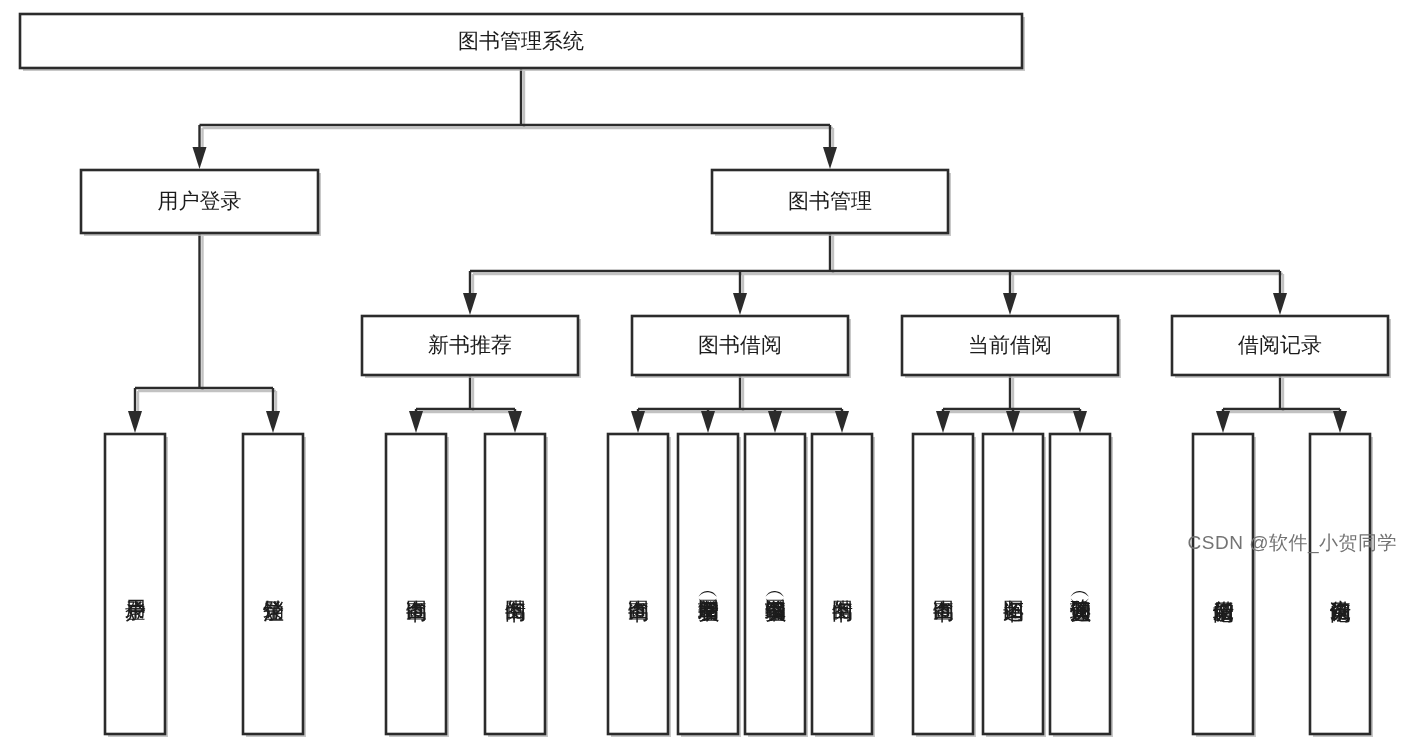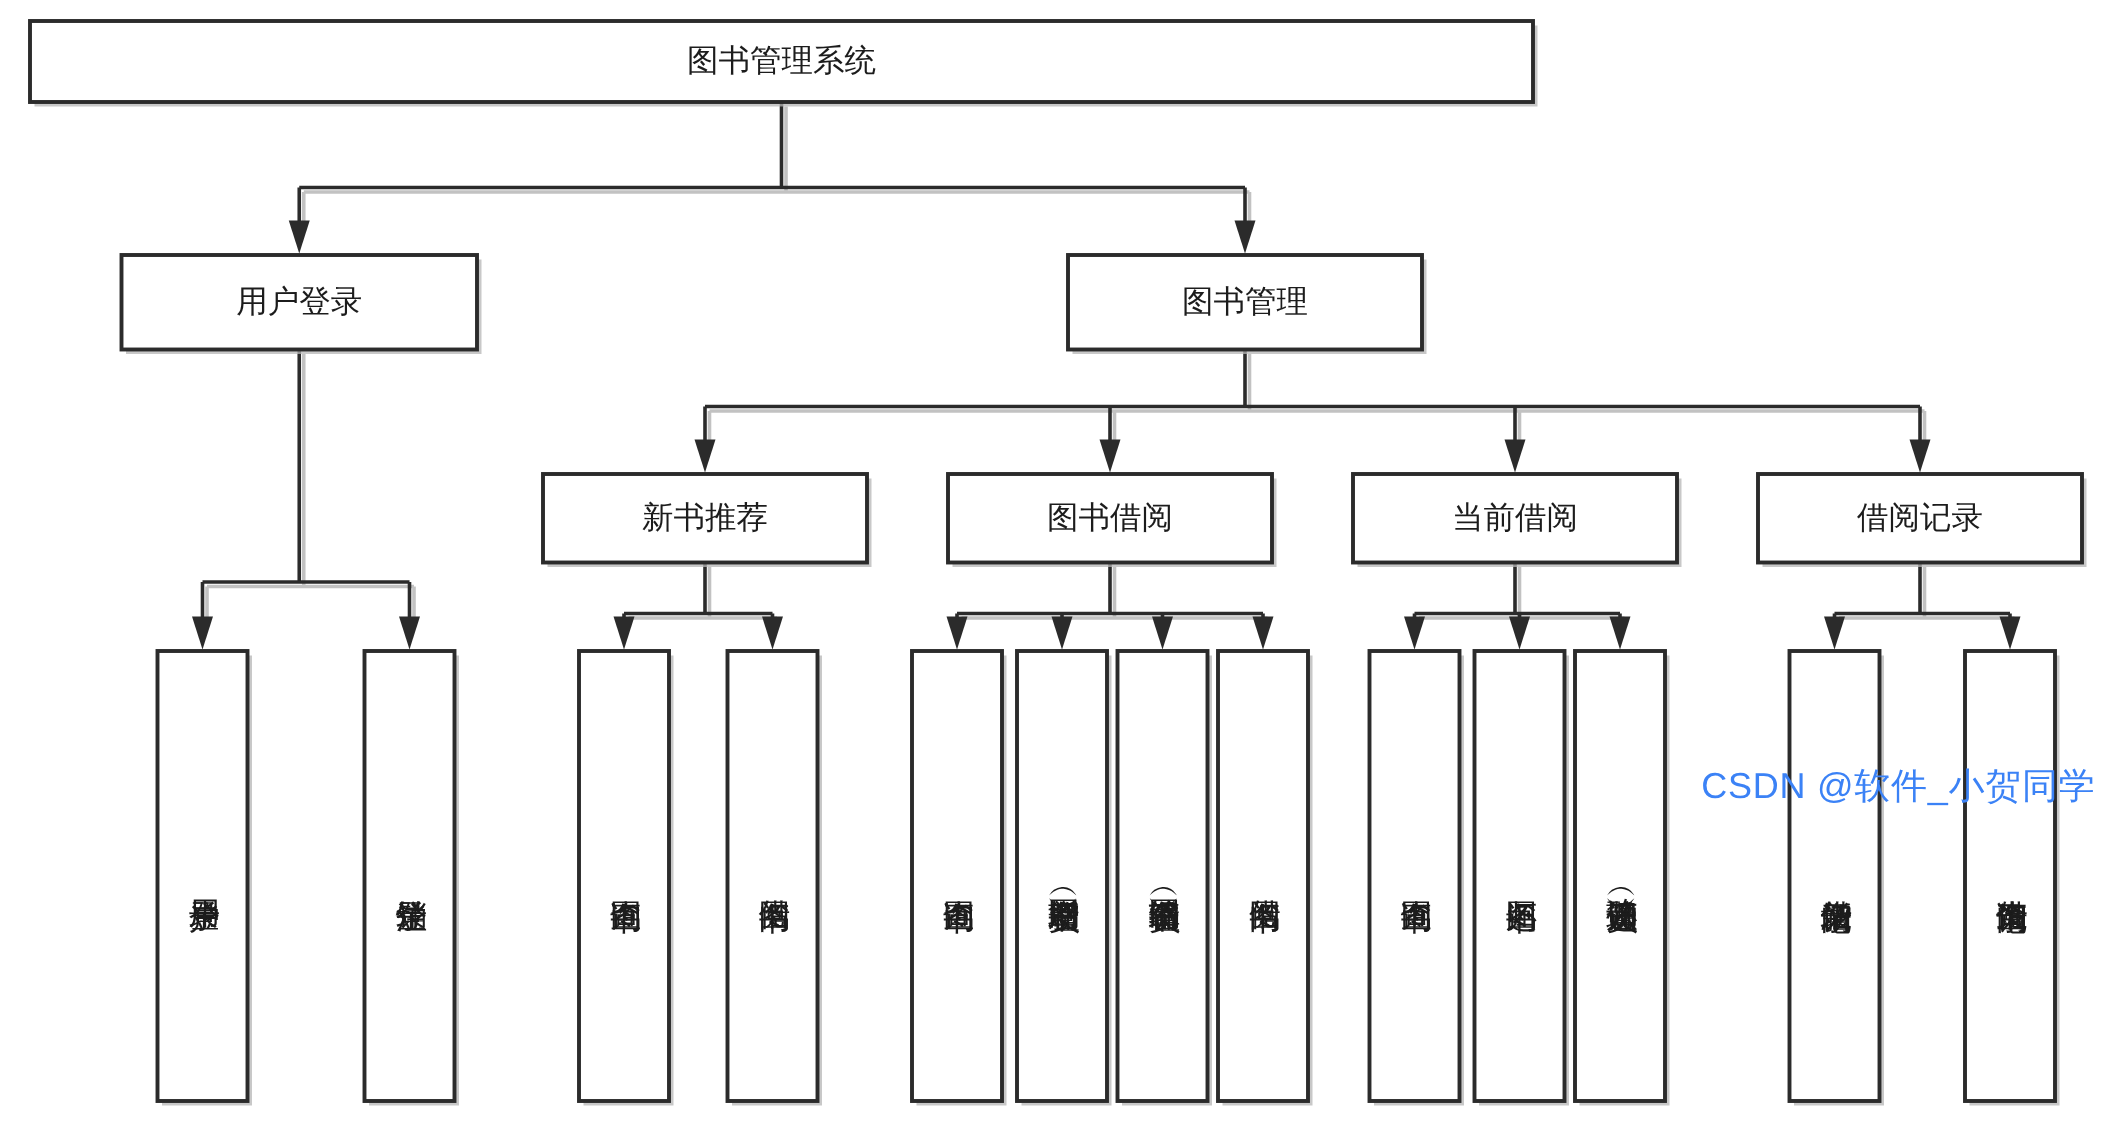--- a/index.html
+++ b/index.html
@@ -68,24 +68,24 @@
     text-align: center;
     writing-mode: vertical-rl;
     text-orientation: upright;
     white-space: nowrap;
     letter-spacing: 0.5px;
     pointer-events: none;
   }
   .watermark {
     position: absolute;
     right: 8px;
-    bottom: 20px;
-    font-family: "Liberation Sans", "DejaVu Sans", sans-serif;
-    font-size: 24px;
-    color: #3b82f6;
+    bottom: 4px;
+    font-family: "Liberation Sans", "DejaVu Sans", sans-serif;
+    font-size: 19px;
+    color: #737373;
     letter-spacing: 0.5px;
     white-space: nowrap;
   }
 </style>
 </head>
 <body>
 
 <div id="diagram-root">
 
   <svg class="diagram" viewBox="0 0 1405 747">

